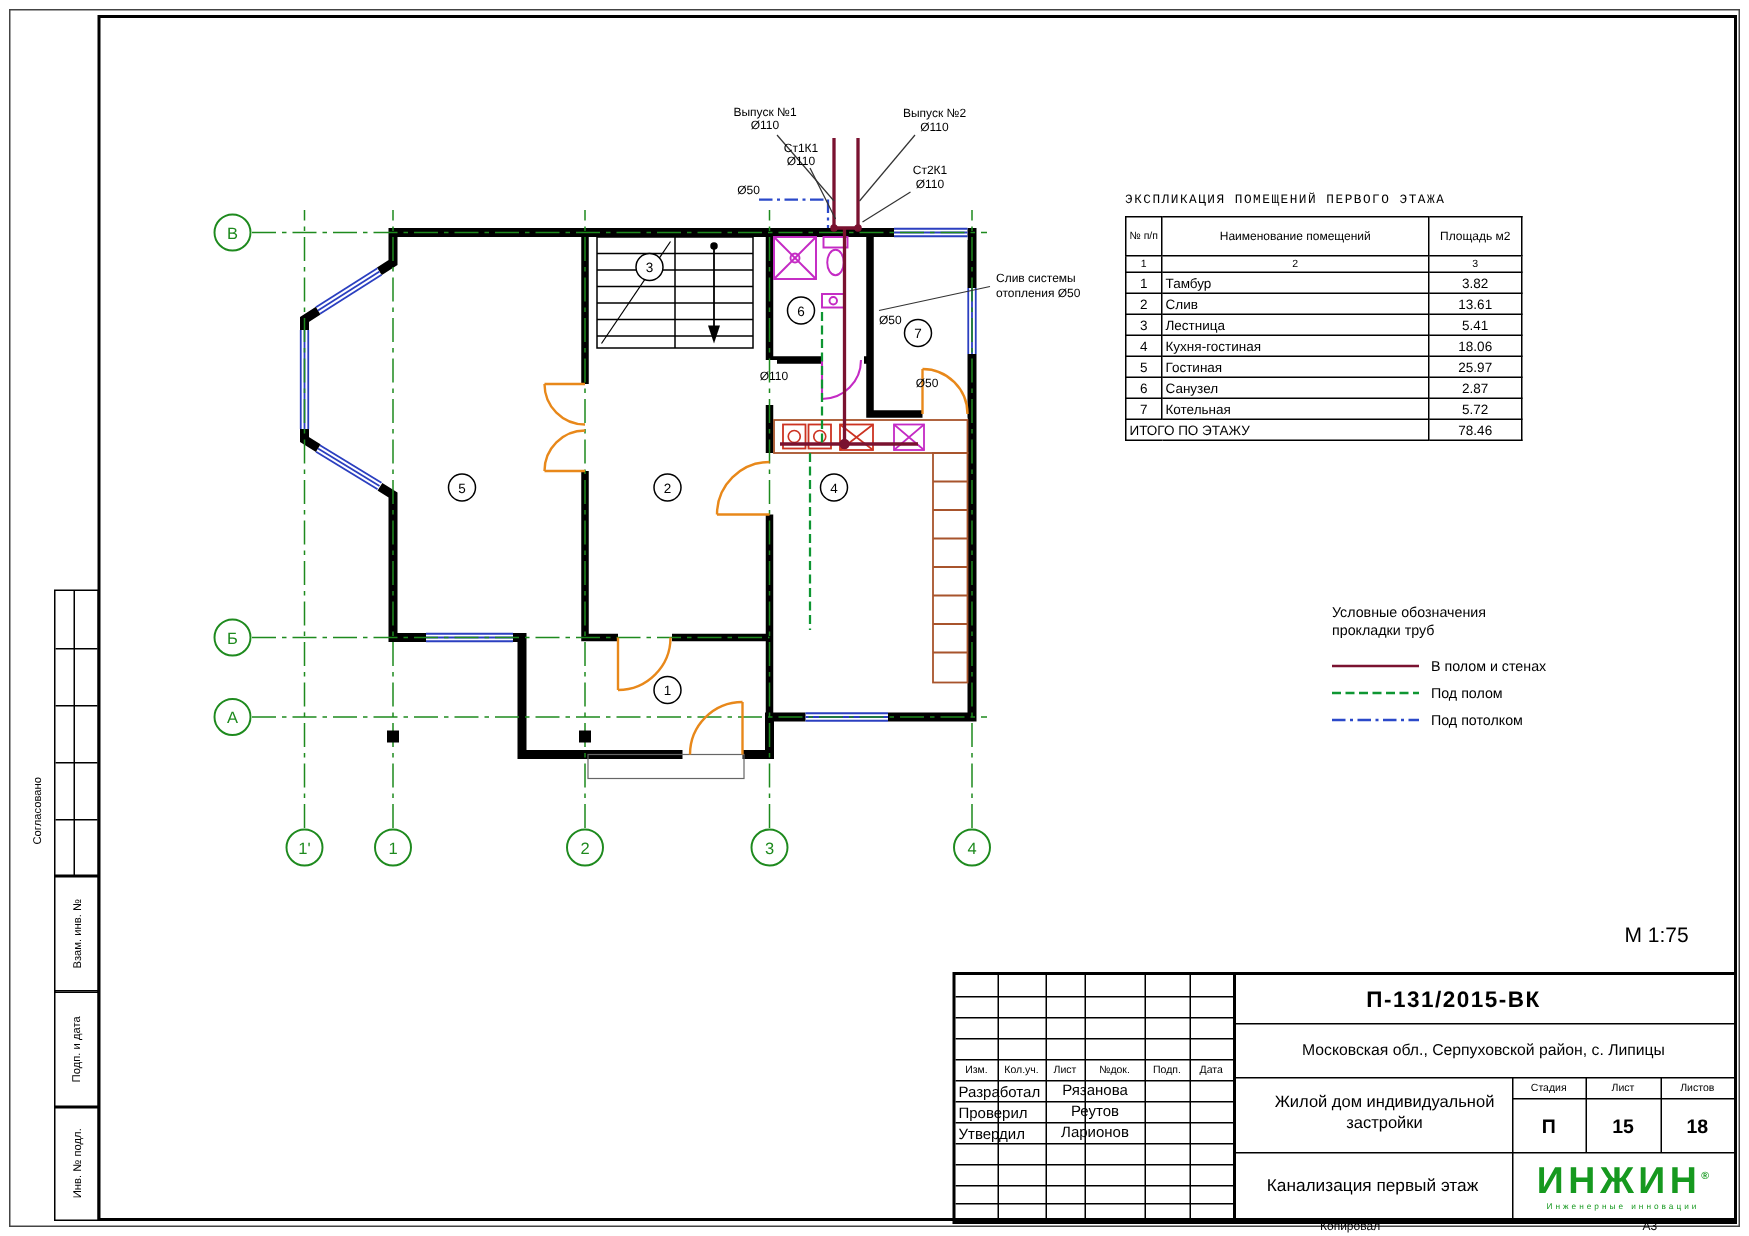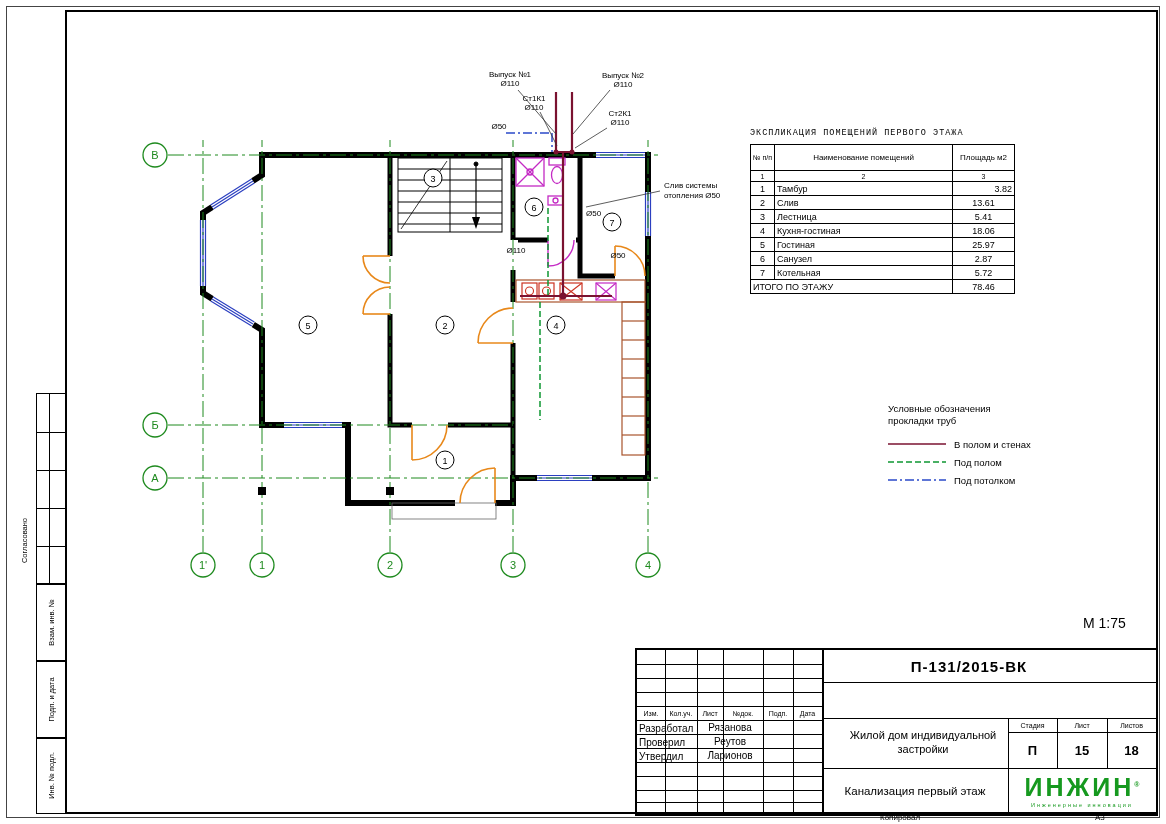--- a/index.html
+++ b/index.html
@@ -289,21 +289,21 @@
         <td style="font-size:8px;text-align:center;">Площадь м2</td>
       </tr>
       <tr style="height:11px;">
         <td style="font-size:7px;text-align:center;">1</td>
         <td style="font-size:7px;text-align:center;">2</td>
         <td style="font-size:7px;text-align:center;">3</td>
       </tr>
       <tr style="height:14px;">
         <td style="text-align:center;">1</td>
         <td>Тамбур</td>
-        <td style="text-align:right;">3.82</td>
+        <td style="text-align:center;">3.82</td>
       </tr>
       <tr style="height:14px;">
         <td style="text-align:center;">2</td>
         <td>Слив</td>
         <td style="text-align:center;">13.61</td>
       </tr>
       <tr style="height:14px;">
         <td style="text-align:center;">3</td>
         <td>Лестница</td>
         <td style="text-align:center;">5.41</td>
@@ -394,20 +394,21 @@
 
     <div class="abs role" style="left:2px;top:73px;">Разработал</div>
     <div class="abs cell role" style="left:60px;top:70px;width:66px;height:14px;">Рязанова</div>
     <div class="abs role" style="left:2px;top:87px;">Проверил</div>
     <div class="abs cell role" style="left:60px;top:84px;width:66px;height:14px;">Реутов</div>
     <div class="abs role" style="left:2px;top:101px;">Утвердил</div>
     <div class="abs cell role" style="left:60px;top:98px;width:66px;height:14px;">Ларионов</div>
 
     <div class="abs cell doc-number" style="left:185px;top:0;width:294px;height:32px;">П-131/2015-ВК</div>
     <div class="abs hl t" style="left:185px;top:32px;width:334px;"></div>
+    <div class="abs cell loc" style="left:185px;top:32px;width:334px;height:36px;">Московская обл., Серпуховской район, с. Липицы</div>
     <div class="abs hl t" style="left:185px;top:68px;width:334px;"></div>
     <div class="abs cell proj" style="left:185px;top:68px;width:186px;height:50px;">Жилой дом индивидуальной застройки</div>
     <div class="abs vl t" style="left:371px;top:68px;height:96px;"></div>
     <div class="abs vl t" style="left:420px;top:68px;height:50px;"></div>
     <div class="abs vl t" style="left:470px;top:68px;height:50px;"></div>
     <div class="abs cell small-h" style="left:371px;top:68px;width:49px;height:14px;">Стадия</div>
     <div class="abs cell small-h" style="left:420px;top:68px;width:50px;height:14px;">Лист</div>
     <div class="abs cell small-h" style="left:470px;top:68px;width:49px;height:14px;">Листов</div>
     <div class="abs hl t" style="left:371px;top:82px;width:148px;"></div>
     <div class="abs cell stage-val" style="left:371px;top:82px;width:49px;height:36px;">П</div>

